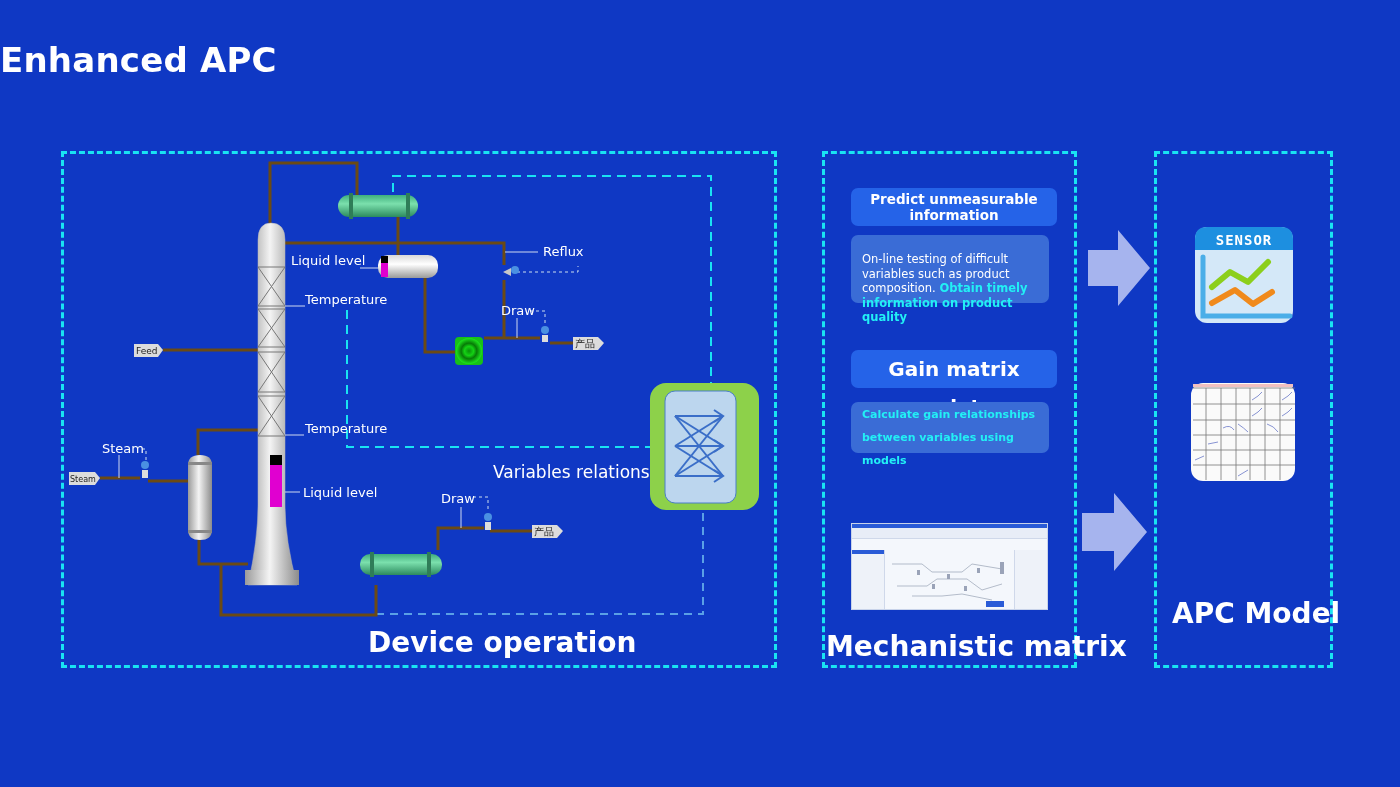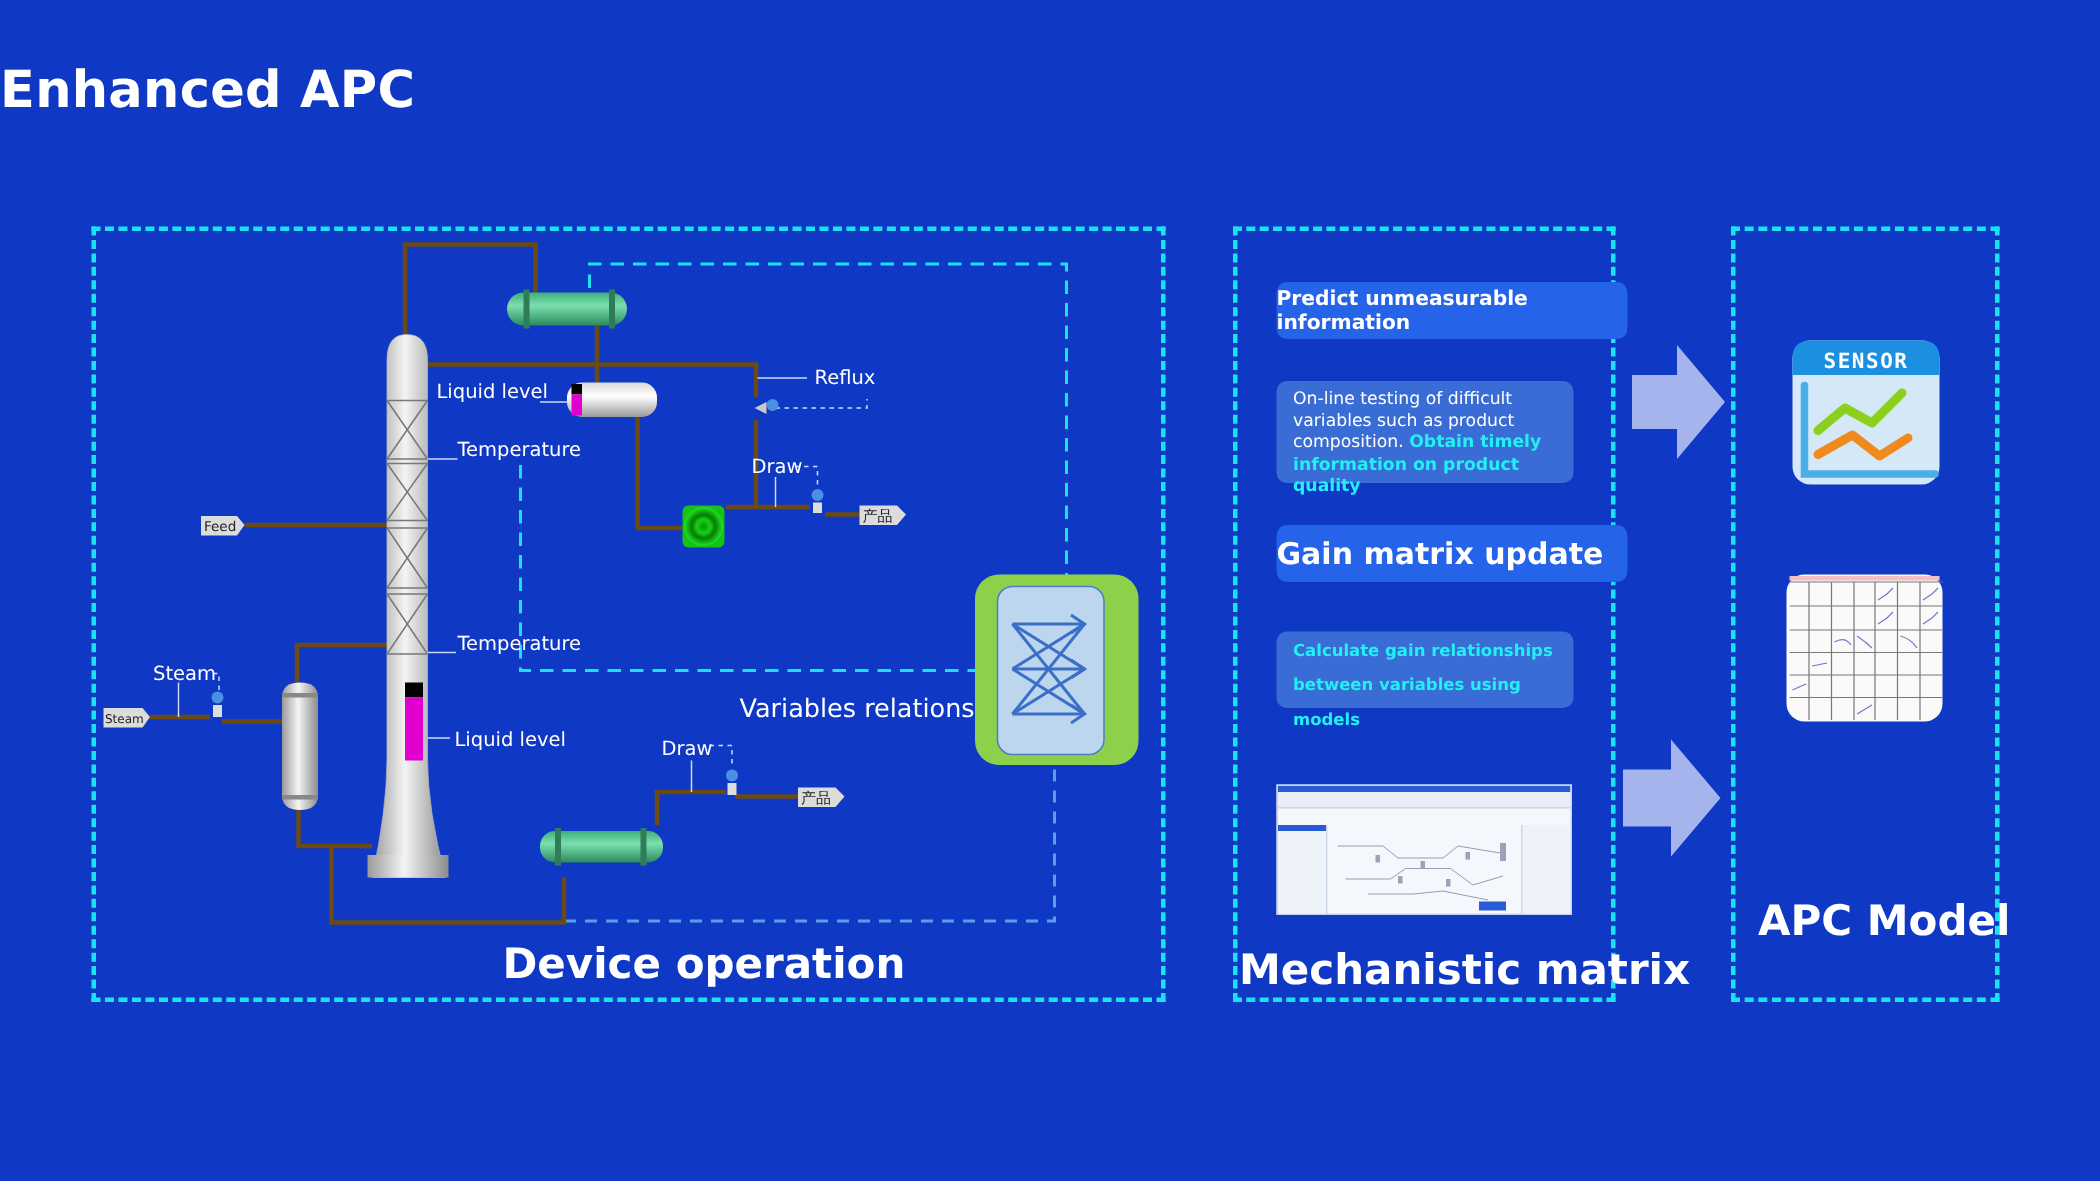--- a/index.html
+++ b/index.html
@@ -3,22 +3,22 @@
 <meta charset="utf-8">
 <style>
   html, body { margin:0; padding:0; }
   body { width:1400px; height:787px; background:#0f38c4; position:relative; overflow:hidden;
          font-family:"DejaVu Sans", "Liberation Sans", sans-serif; color:#fff; }
   .title { position:absolute; left:0; width:1400px; top:40px; text-align:left; font-size:34px; font-weight:bold; letter-spacing:0.2px; }
   .dash-frame { position:absolute; border:3px dashed #19e3f2; box-sizing:border-box; }
   .panel-title { position:absolute; font-weight:bold; font-size:28px; white-space:nowrap; }
   svg { position:absolute; left:0; top:0; }
   .lbl { font-size:13px; fill:#ffffff; font-family:"DejaVu Sans", sans-serif; }
-  .card-head { position:absolute; left:851px; width:234px; background:#2563e8; border-radius:7px; font-weight:bold; color:#fff; box-sizing:border-box; }
-  .card-body { position:absolute; left:851px; width:198px; background:#3a6cd6; border-radius:7px; box-sizing:border-box; padding:4px 11px; font-size:11.5px; line-height:14.5px; color:#fff;margin-top:19px; }
+  .card-head { position:absolute; left:851px; width:206px; background:#2563e8; border-radius:7px; text-align:center; font-weight:bold; color:#fff; box-sizing:border-box; }
+  .card-body { position:absolute; left:851px; width:198px; background:#3a6cd6; border-radius:7px; box-sizing:border-box; padding:17px 11px; font-size:11.5px; line-height:14.5px; color:#fff; }
   .hl { color:#22f0f5; font-weight:bold; }
   .tag { font-size:9px; fill:#222; font-family:"DejaVu Sans", sans-serif; }
   .screenshot { position:absolute; left:851px; top:523px; width:197px; height:87px; background:#f4f7fc; border:1px solid #c8d3ea; box-sizing:border-box; overflow:hidden; }
 </style>
 </head>
 <body>
 
 <div class="title">Enhanced APC</div>
 
 <div class="dash-frame" style="left:61px; top:151px; width:716px; height:517px;"></div>
@@ -286,15 +286,15 @@
         <rect x="95" y="50" width="3" height="5"></rect>
         <rect x="125" y="44" width="3" height="5"></rect>
       <rect x="80" y="60" width="3" height="5"></rect>
         <rect x="112" y="62" width="3" height="5"></rect>
         <rect x="148" y="38" width="4" height="12"></rect>
     </g>
     <rect x="134" y="77" width="18" height="6" fill="#2a5bd7"></rect>
   </svg>
 </div>
 
-<div class="panel-title" style="left:335px; top:626px;">Device operation</div>
+<div class="panel-title" style="left:368px; top:626px;">Device operation</div>
 <div class="panel-title" style="left:826px; top:630px;">Mechanistic matrix</div>
 <div class="panel-title" style="left:1172px; top:597px;">APC Model</div>
 
 </body></html>

